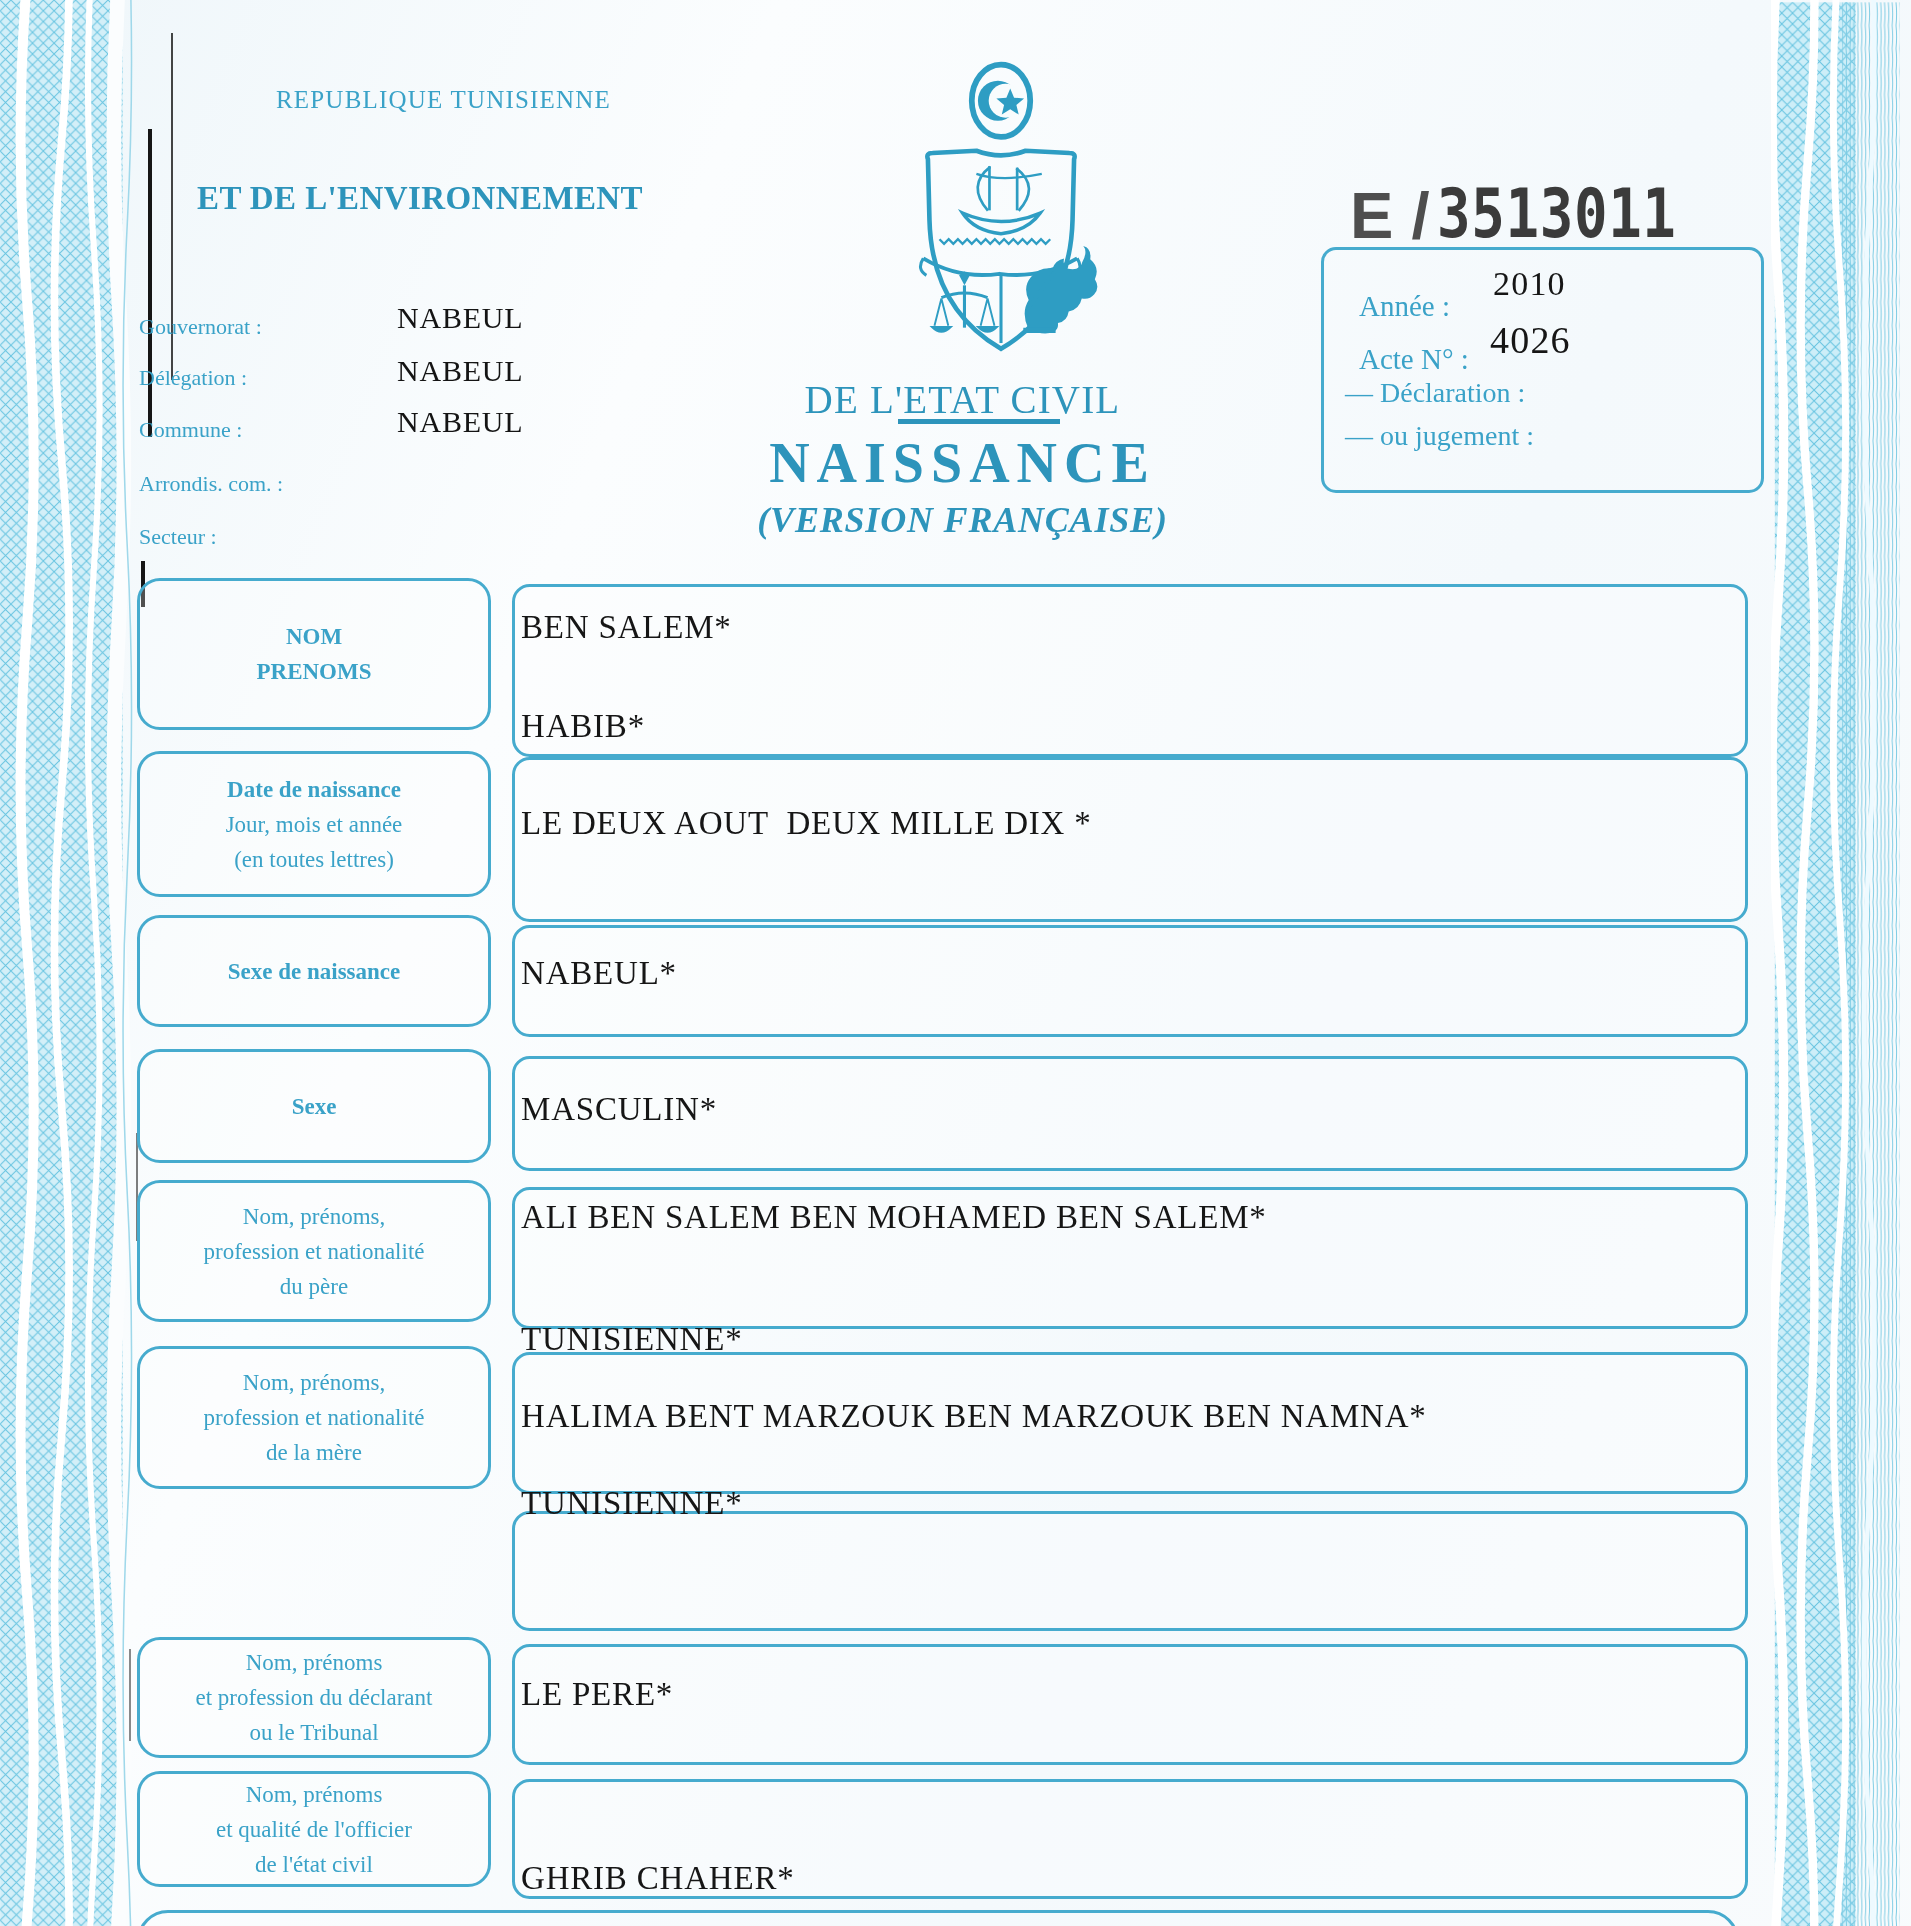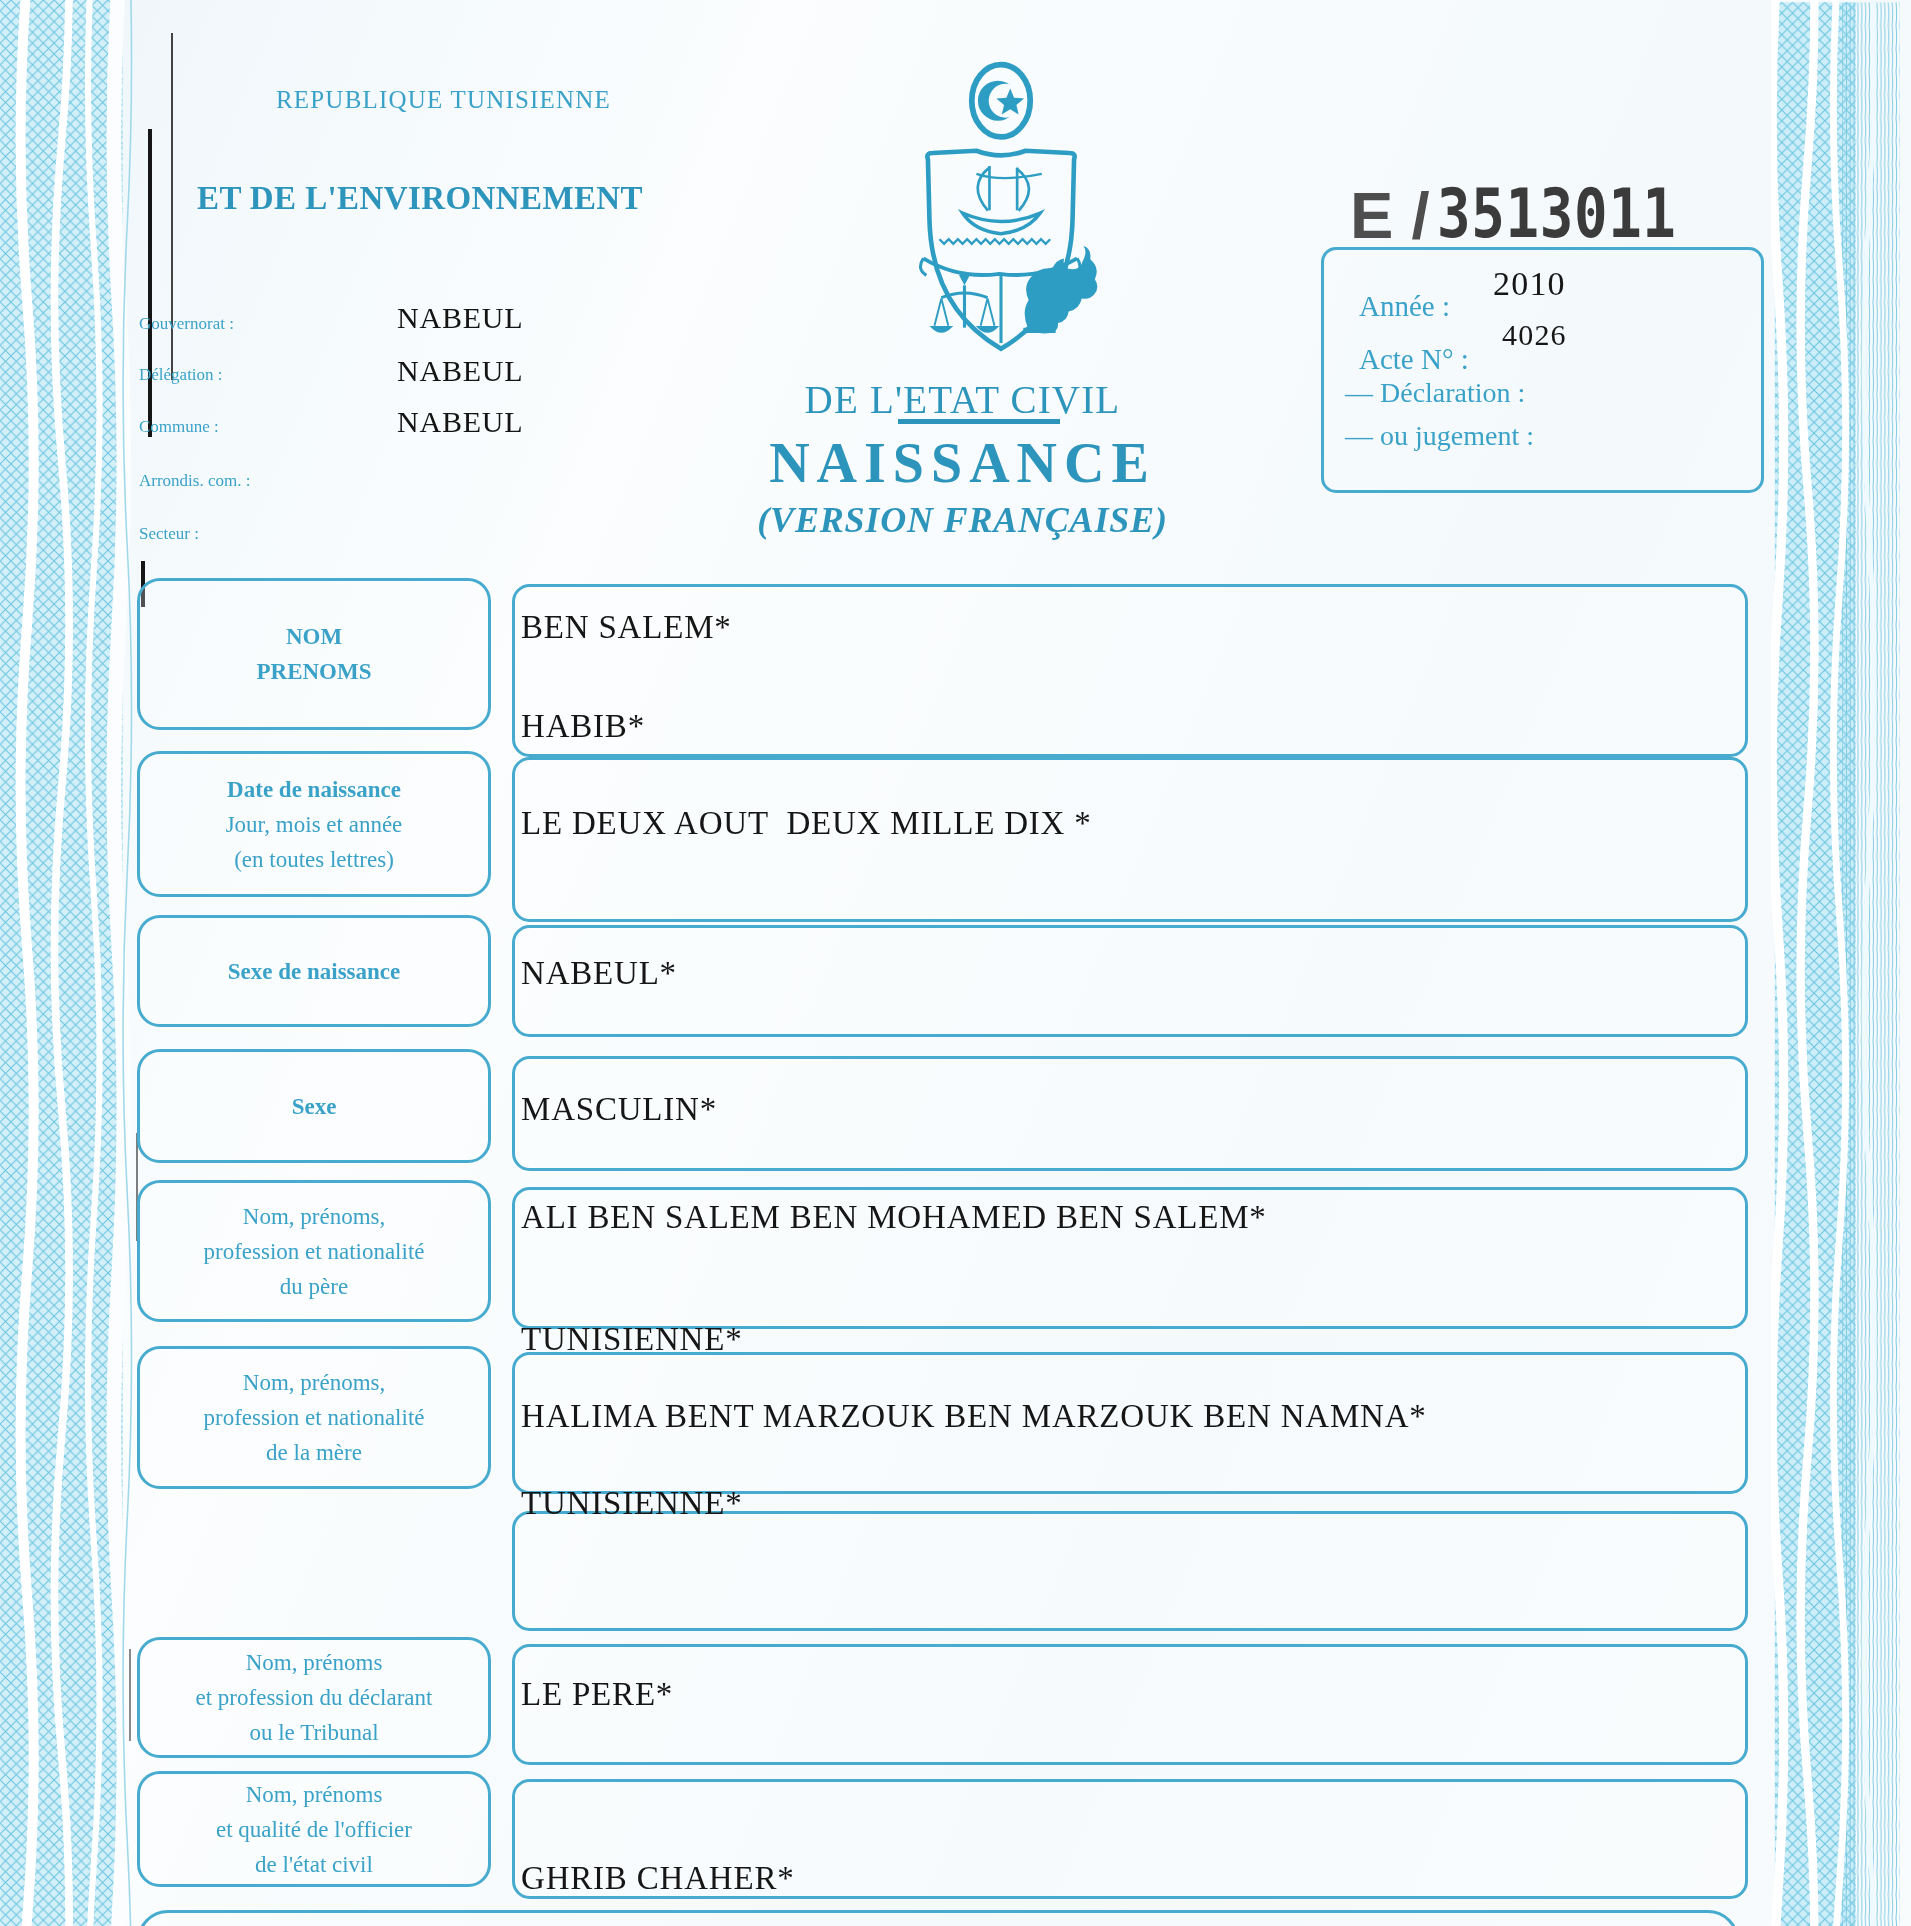--- a/index.html
+++ b/index.html
@@ -10,21 +10,21 @@
   .blue{color:#3aa2c8;}
   .deep{color:#2d94bb;}
   .b{font-weight:bold;}
   .i{font-style:italic;}
   .ctr{text-align:center;}
   .val{position:absolute;left:521px;font-size:33px;color:#161616;letter-spacing:0.8px;white-space:pre;}
   .lblbox{position:absolute;left:137px;width:348px;border:3.1px solid #46abce;border-radius:23px;
           display:flex;flex-direction:column;align-items:center;justify-content:center;
           text-align:center;color:#3aa2c8;font-size:23px;line-height:35px;background:rgba(255,255,255,.25);}
   .valbox{position:absolute;left:512px;width:1230px;border:3.1px solid #46abce;border-radius:17.7px;background:rgba(255,255,255,.25);}
-  .govlbl{position:absolute;left:139px;font-size:17px;color:#3aa2c8;}
+  .govlbl{position:absolute;left:139px;font-size:22px;color:#3aa2c8;}
   .govval{position:absolute;left:397px;font-size:30px;color:#141414;letter-spacing:0.8px;}
   .artifact{position:absolute;background:#161616;}
 </style>
 </head>
 <body>
 
 <div class="page">
 
   <svg class="abs" style="left:0;top:0" width="139" height="2702" viewBox="0 0 360 7013">
     <defs>
@@ -104,21 +104,21 @@
     <line x1="332" y1="648" x2="398" y2="556" stroke-width="10"></line>
   </svg>
 
   <div class="abs b" style="left:1350px;top:178px;font-size:65px;color:#4e4e4e;font-family:'Liberation Sans',sans-serif">E /</div>
   <div class="abs b" style="left:1437px;top:174px;font-size:68px;color:#3b3b3b;font-family:'DejaVu Sans Mono',monospace;letter-spacing:0.8px;transform:scaleX(.82);transform-origin:left top">3513011</div>
 
   <div class="abs" style="left:1321px;top:247px;width:437px;height:240px;border:3.5px solid #46abce;border-radius:15px">
     <div class="abs blue" style="left:35px;top:40px;font-size:29px">Année :</div>
     <div class="abs" style="left:169px;top:14.6px;font-size:34px;letter-spacing:1.2px">2010</div>
     <div class="abs blue" style="left:35px;top:93px;font-size:29px">Acte N° :</div>
-    <div class="abs" style="left:178px;top:68px;font-size:30px;letter-spacing:1.2px">4026</div>
+    <div class="abs" style="left:166px;top:68px;font-size:38px;letter-spacing:1.2px">4026</div>
     <div class="abs blue" style="left:21px;top:127px;font-size:28px">— Déclaration :</div>
     <div class="abs blue" style="left:21px;top:170px;font-size:28px">— ou jugement :</div>
   </div>
 
   <div class="abs deep ctr" style="left:616px;top:377px;width:693px;font-size:39px;letter-spacing:1.2px">DE L'ETAT CIVIL</div>
   <div class="abs" style="left:898px;top:419px;width:162px;height:5.4px;background:#2d94bb"></div>
   <div class="abs deep ctr b" style="left:616px;top:431px;width:693px;font-size:56px;letter-spacing:7px">NAISSANCE</div>
   <div class="abs deep ctr b i" style="left:616px;top:499px;width:693px;font-size:36px;letter-spacing:0.8px">(VERSION FRANÇAISE)</div>
 
   <div class="lblbox b" style="top:578px;height:146px">

